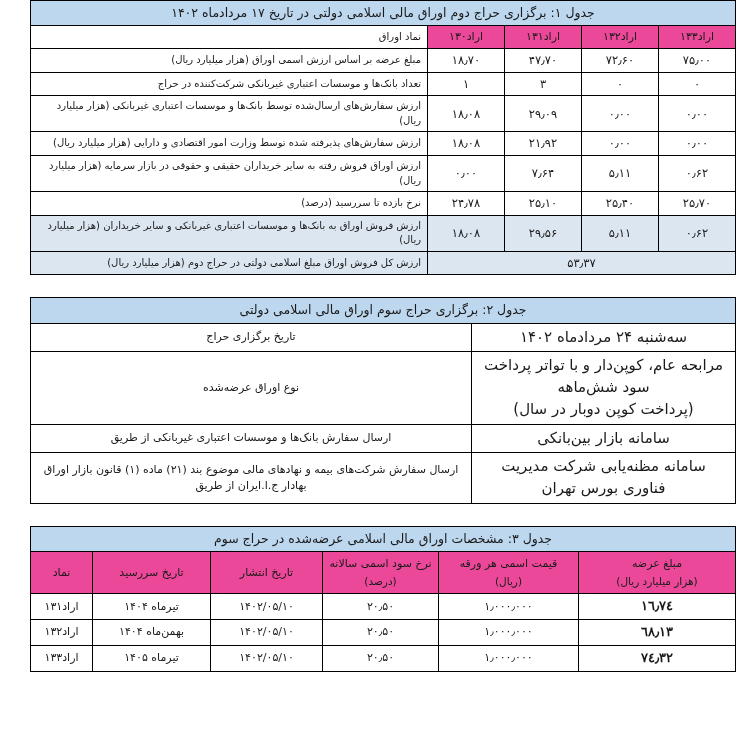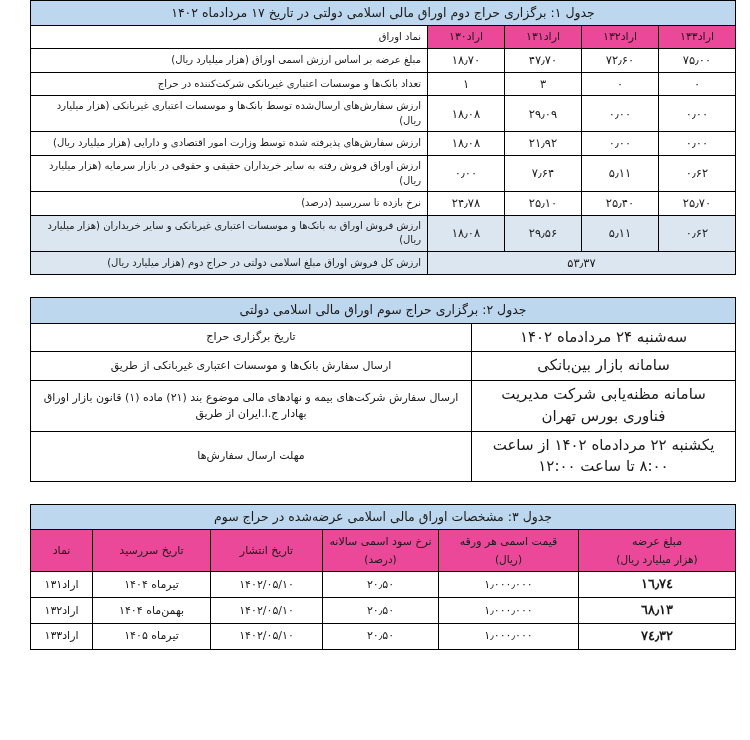--- a/index.html
+++ b/index.html
@@ -206,35 +206,36 @@
       <tbody>
         <tr>
           <td class="title-cell" colspan="2">جدول ۲: برگزاری حراج سوم اوراق مالی اسلامی دولتی</td>
         </tr>
 
         <tr>
           <td class="val">سه‌شنبه ۲۴ مردادماه ۱۴۰۲</td>
           <td class="key">تاریخ برگزاری حراج</td>
         </tr>
 
+        <tr>
+          <td class="val multiline">مرابحه عام، کوپن‌دار و با تواتر پرداخت سود شش‌ماهه
+(پرداخت کوپن دوبار در سال)</td>
+          <td class="key">نوع اوراق عرضه‌شده</td>
+        </tr>
 
         <tr>
           <td class="val">سامانه بازار بین‌بانکی</td>
           <td class="key">ارسال سفارش بانک‌ها و موسسات اعتباری غیربانکی از طریق</td>
         </tr>
 
         <tr>
           <td class="val">سامانه مظنه‌یابی شرکت مدیریت فناوری بورس تهران</td>
           <td class="key">ارسال سفارش شرکت‌های بیمه و نهادهای مالی موضوع بند (۲۱) ماده (۱) قانون بازار اوراق بهادار ج.ا.ایران از طریق</td>
         </tr>
 
-        <tr>
-          <td class="val">یکشنبه ۲۲ مردادماه ۱۴۰۲ از ساعت ۸:۰۰ تا ساعت ۱۲:۰۰</td>
-          <td class="key">مهلت ارسال سفارش‌ها</td>
-        </tr>
       </tbody>
     </table>
   </div>
 
   <div class="spacer-md"></div>
 
   <div class="tbl-wrap">
     <table class="doc-table t3">
       <colgroup>
         <col class="c-amount">

